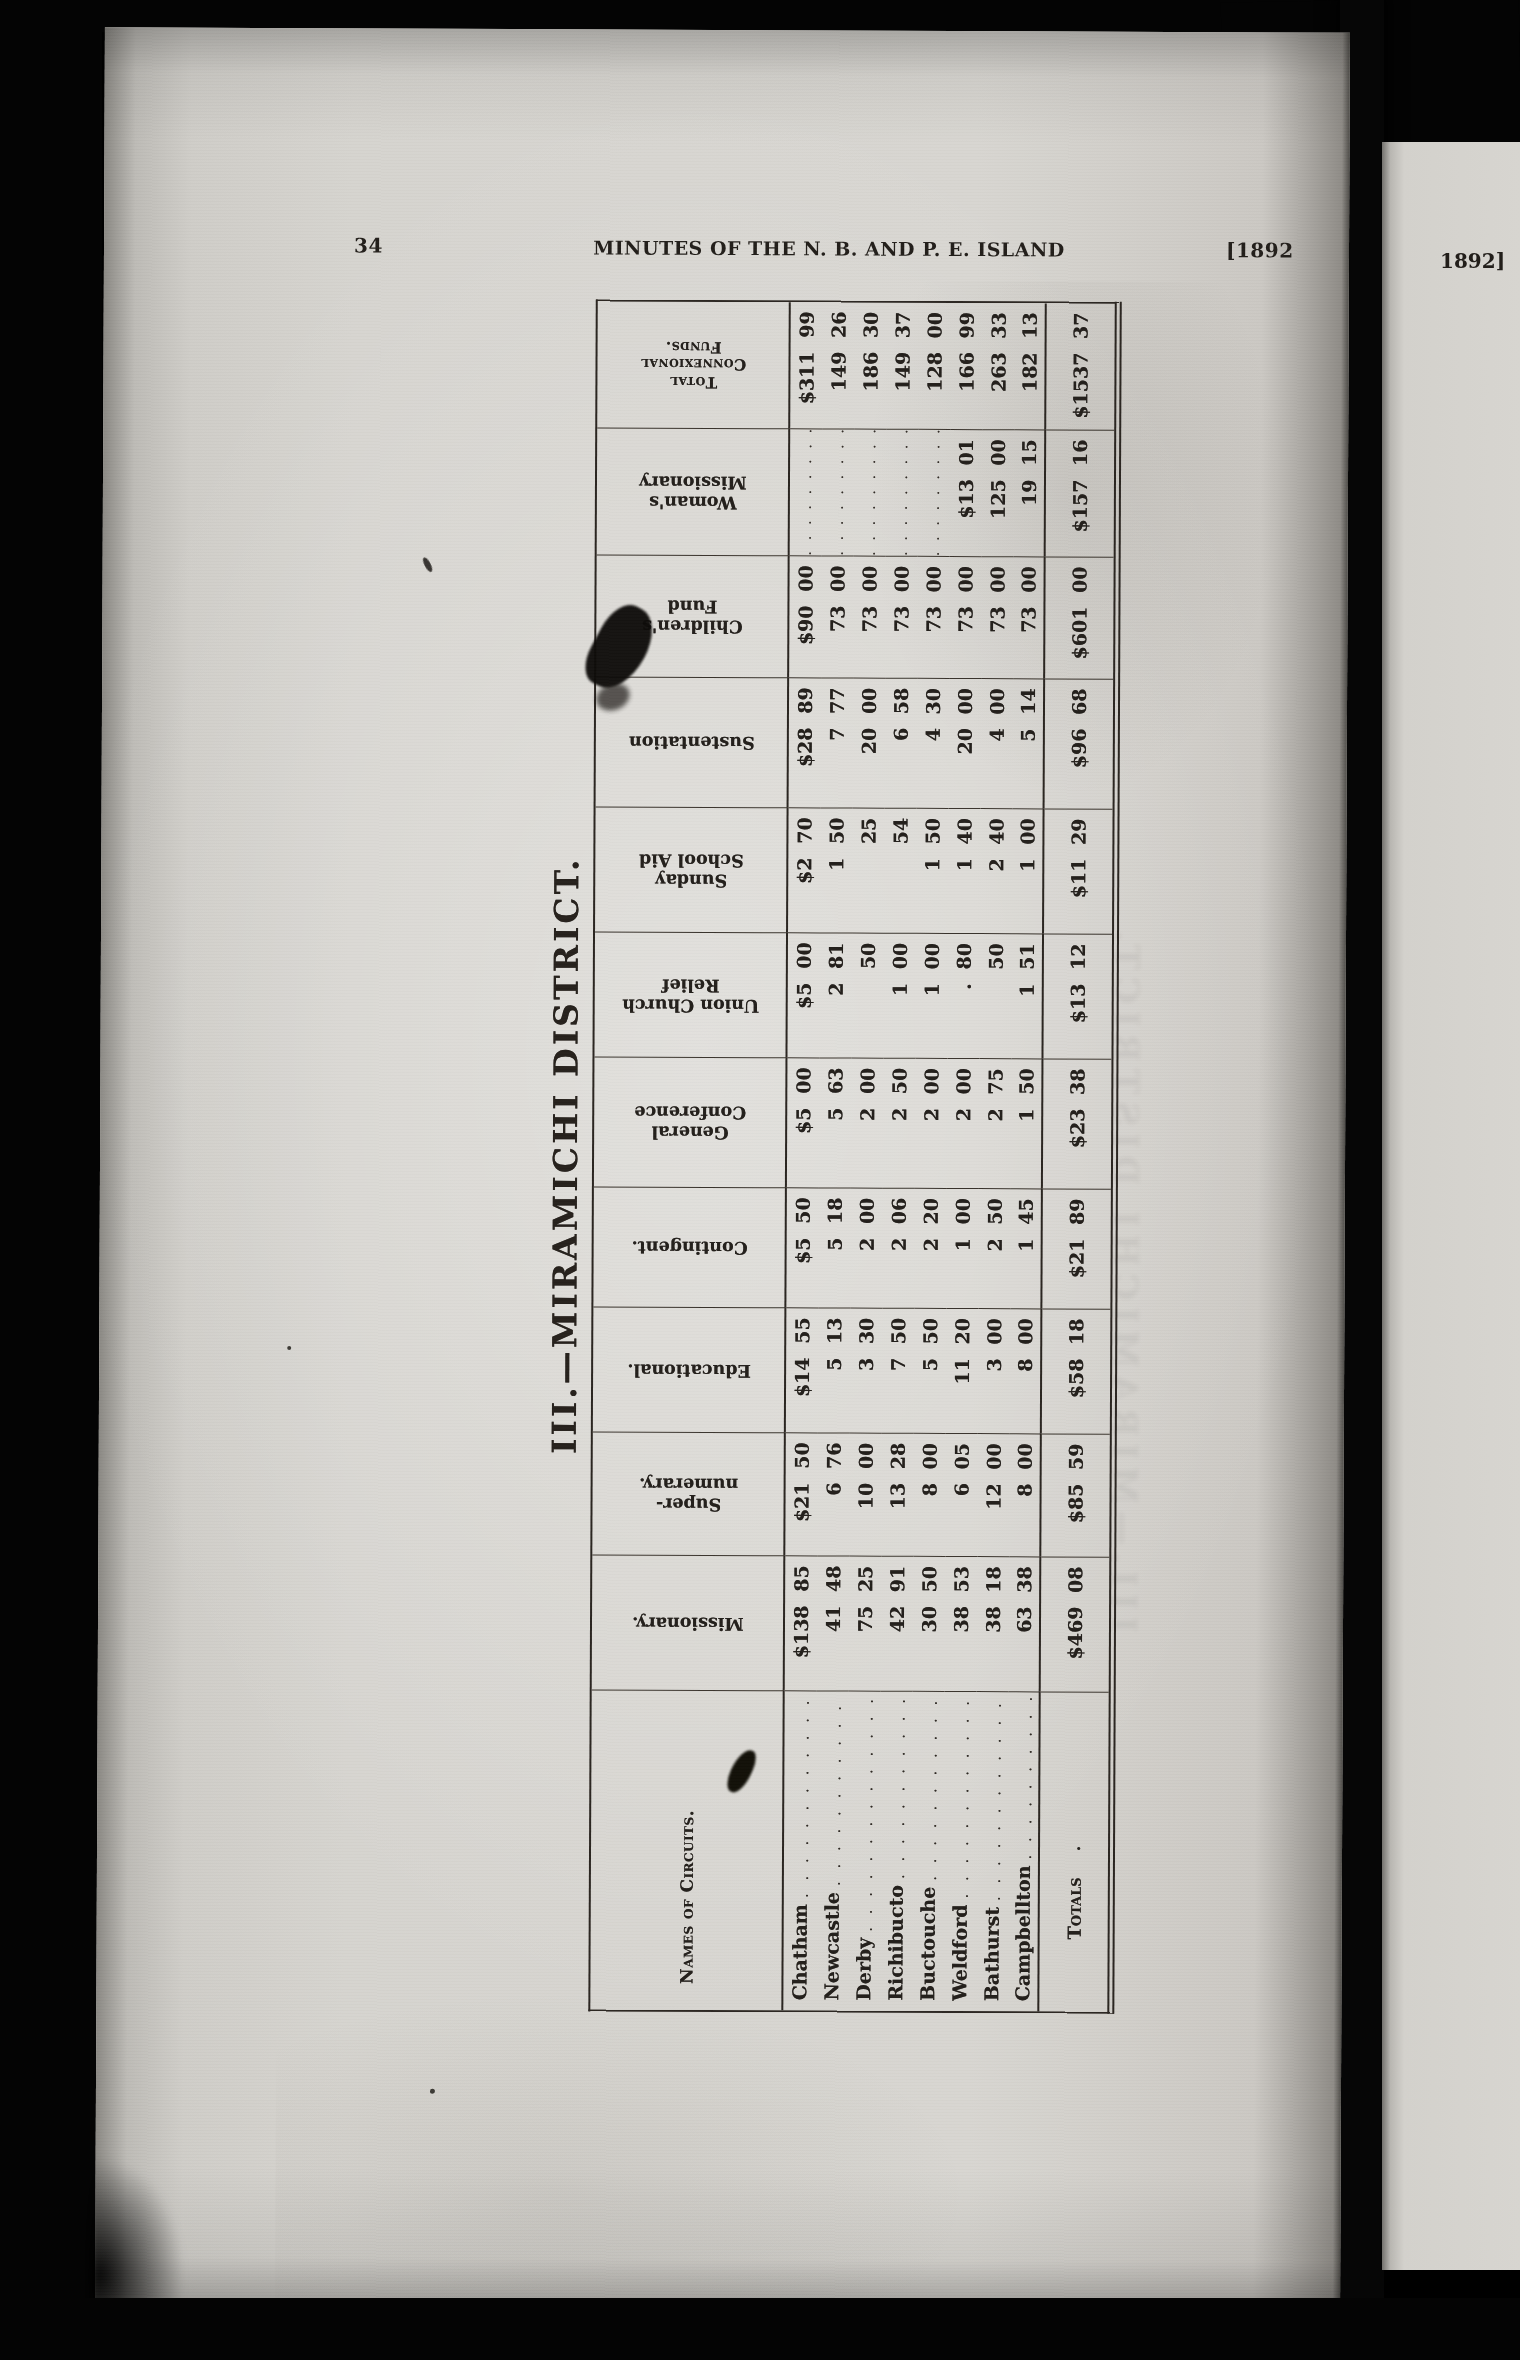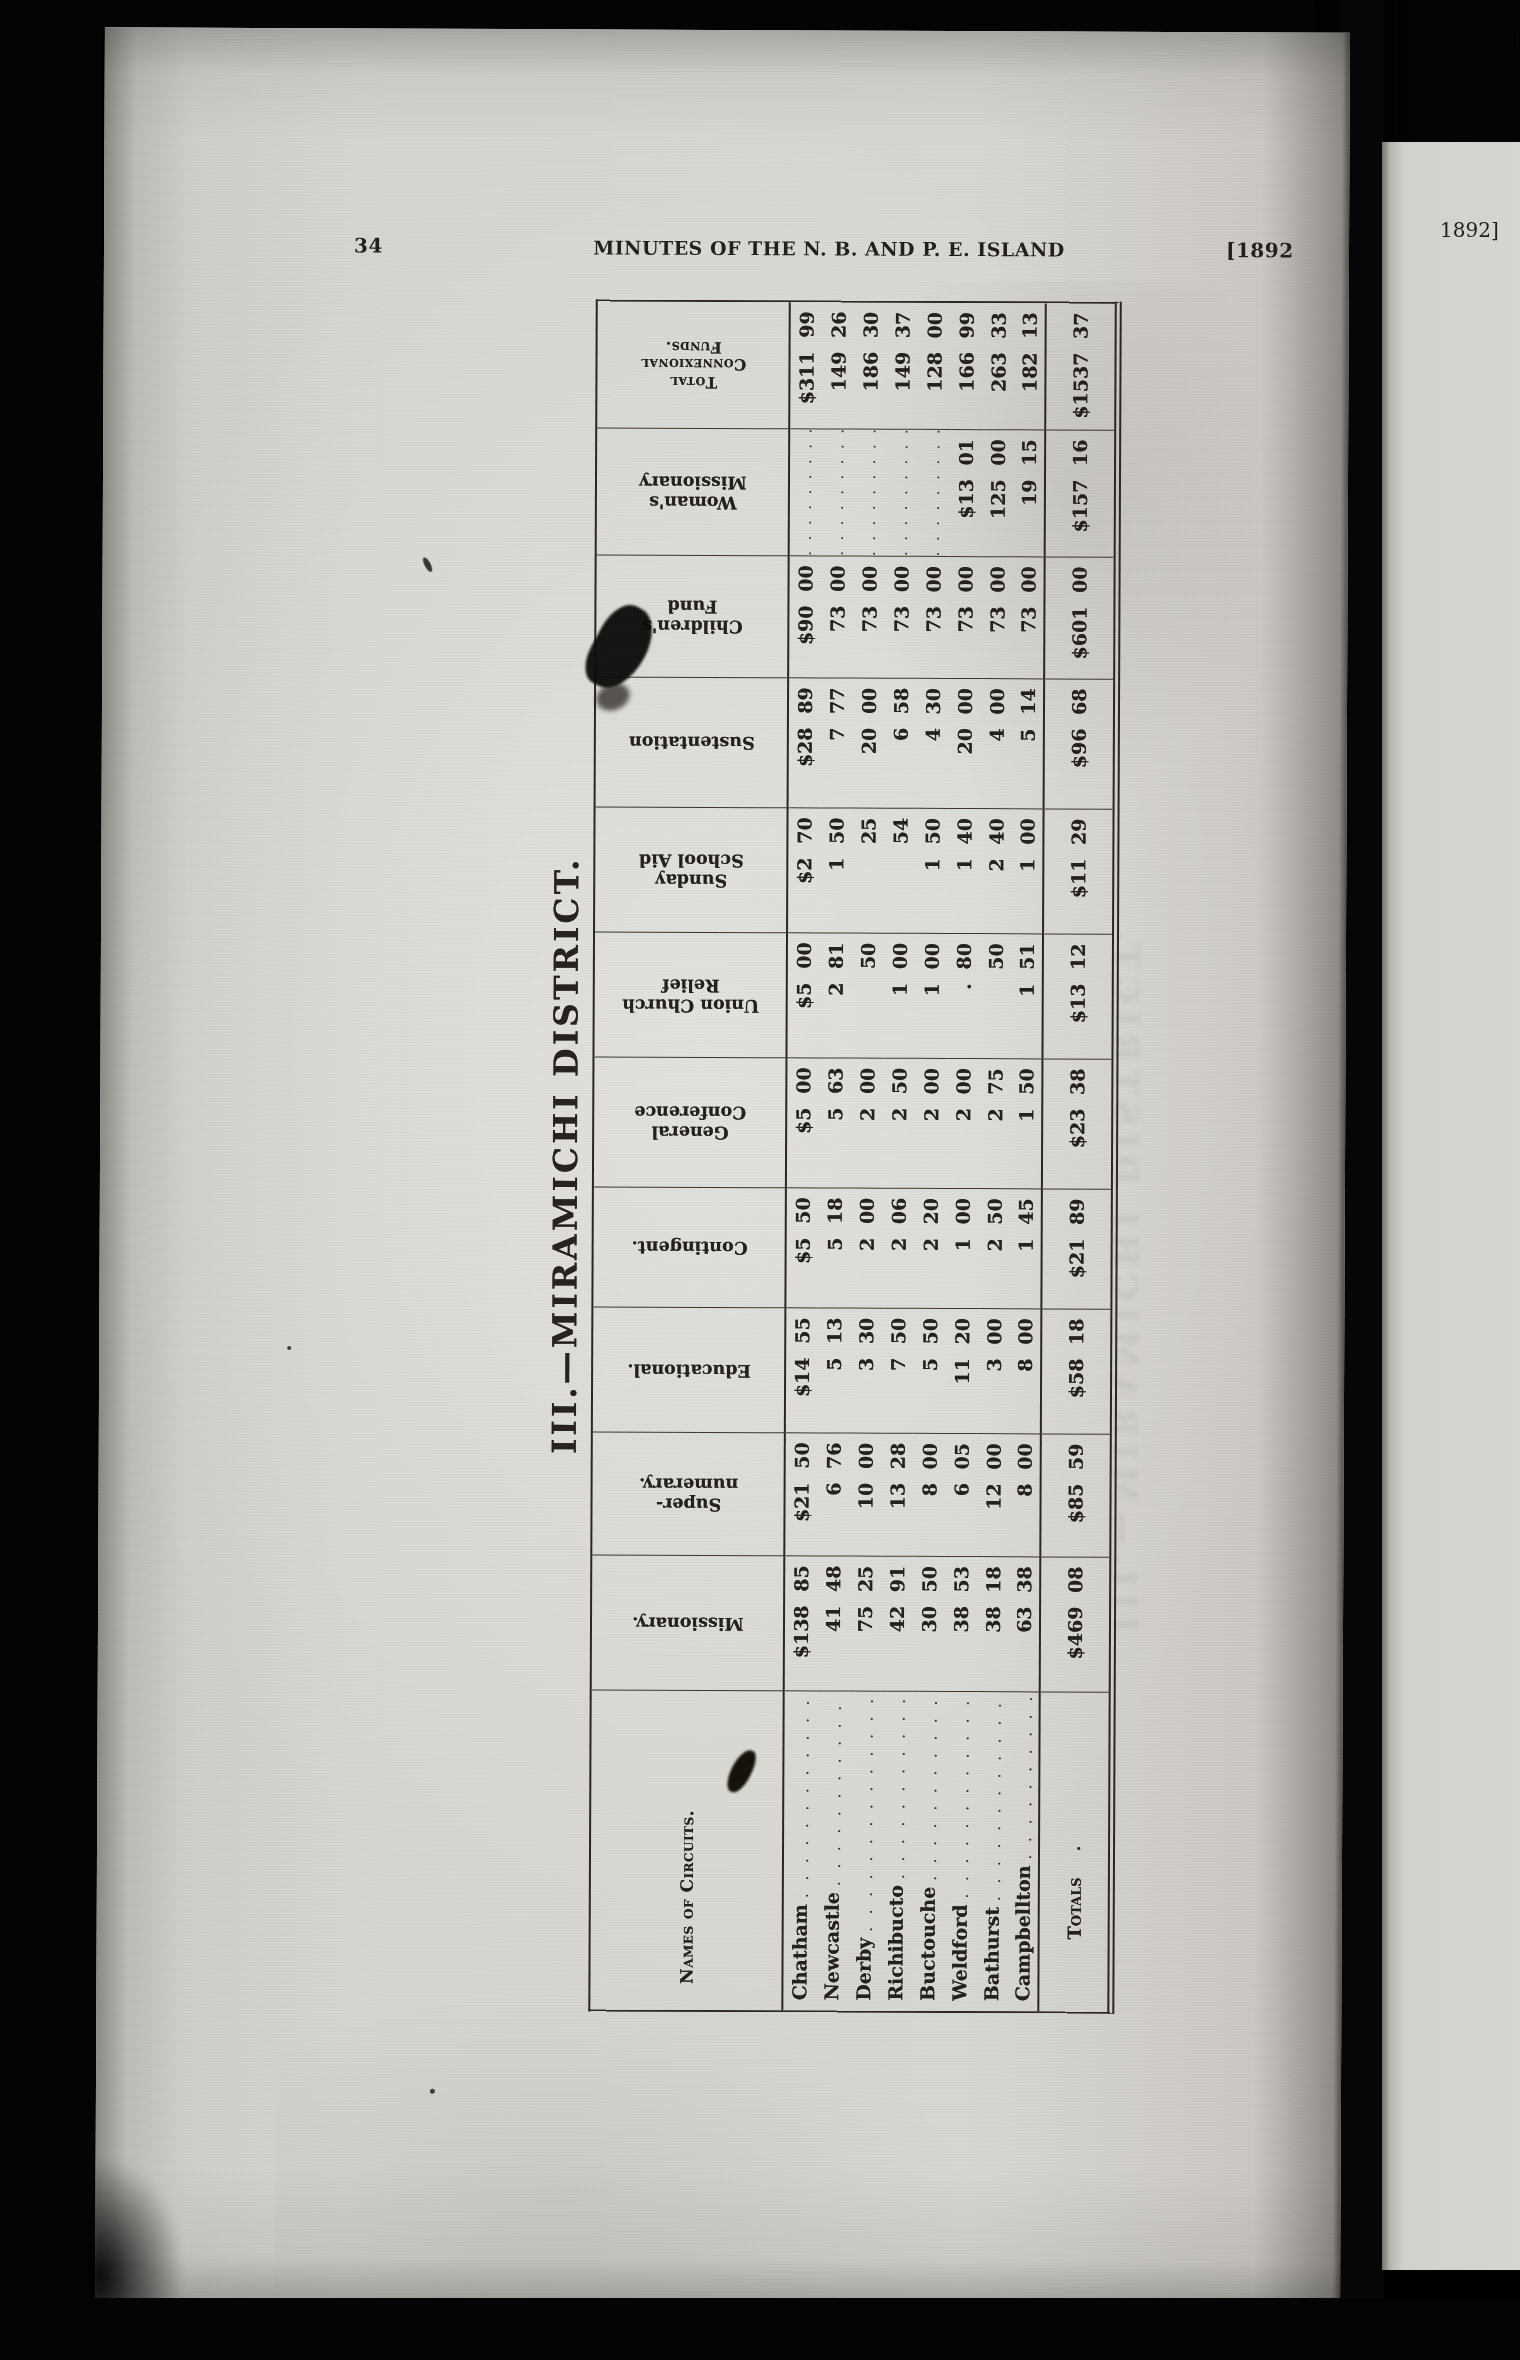--- a/index.html
+++ b/index.html
@@ -27,21 +27,21 @@
   .black-top-right{position:absolute;left:1222px;top:0;width:298px;height:146px;background:#040404;
     border-bottom-left-radius:38px;transform:rotate(-1deg);}
   .black-bottom{position:absolute;left:0;top:2298px;width:1520px;height:62px;background:#040404;}
   .black-left{position:absolute;left:0;top:0;width:102px;height:2360px;background:#040404;}
 
   
   .runhead span{position:absolute;font-weight:700;letter-spacing:.5px;white-space:nowrap;}
   .pn{left:250px;top:205px;font-size:20px;}
   .rh{left:380px;top:207px;width:690px;text-align:center;font-size:19px;letter-spacing:1px;}
   .yl{left:1122px;top:206px;font-size:20px;}
-  .yr{position:absolute;left:58px;top:76px;font-size:20px;font-weight:400;}
+  .yr{position:absolute;left:58px;top:107px;font-size:20px;font-weight:700;}
 
   
   .rot-wrap{position:absolute;left:446px;top:1982px;width:1712px;height:574px;
     transform:rotate(-90deg);transform-origin:0 0;}
   .tbl-title{height:46px;line-height:40px;text-align:center;font-size:33px;font-weight:700;
     letter-spacing:3px;white-space:nowrap;color:#26211c;text-shadow:0 0 .6px rgba(38,33,28,.7);}
   .grid{display:grid;border:2.5px solid #2a2520;border-bottom:7px double #2a2520;
     background:transparent;}
   .cell{border-right:1.4px solid #3a342d;display:flex;align-items:center;overflow:hidden;
     color:#231f1b;text-shadow:0 0 .5px rgba(35,31,27,.65);}

